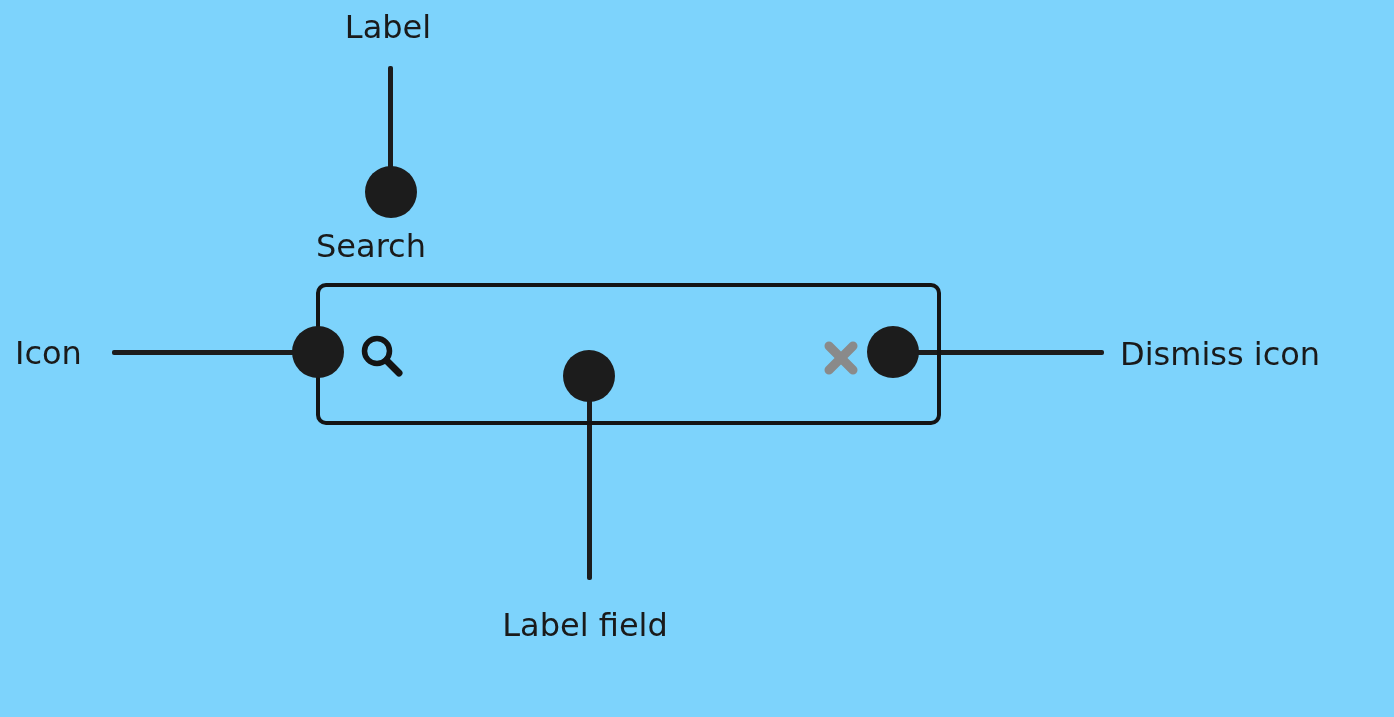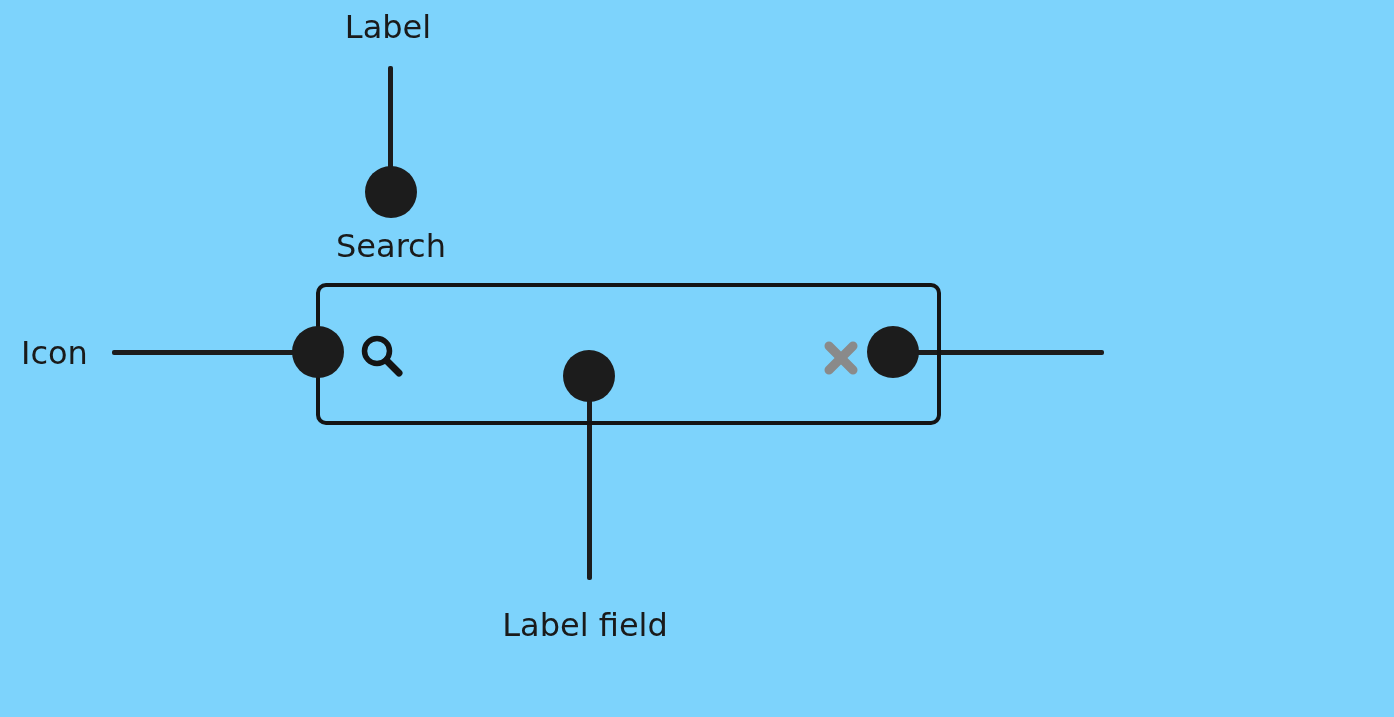--- a/index.html
+++ b/index.html
@@ -78,41 +78,42 @@
 </style>
 </head>
 <body>
 
 <div class="canvas">
 
   <div class="ann-text centered" style="left:338px; top:8px; width:100px;">Label</div>
   <div class="line-v" style="left:388px; top:66px; height:126px;"></div>
   <div class="dot" style="left:365px; top:166px;"></div>
 
-  <div class="ann-text centered" style="left:321px; top:227px; width:140px;">Search</div>
+  <div class="ann-text centered" style="left:301px; top:227px; width:140px;">Search</div>
 
   <div class="search-box" style="left:316px; top:283px; width:625px; height:142px;">
 
     <svg class="search-icon-svg" viewBox="0 0 48 48">
       <circle cx="19" cy="19" r="12.5" fill="none" stroke="#141414" stroke-width="5.5"></circle>
       <line x1="28.5" y1="28.5" x2="41" y2="41" stroke="#141414" stroke-width="7" stroke-linecap="round"></line>
     </svg>
 
     <div class="input-area"></div>
 
     <svg class="dismiss-icon-svg" viewBox="0 0 40 40">
       <line x1="8" y1="8" x2="32" y2="32" stroke="#8a8a8a" stroke-width="9" stroke-linecap="round"></line>
       <line x1="32" y1="8" x2="8" y2="32" stroke="#8a8a8a" stroke-width="9" stroke-linecap="round"></line>
     </svg>
   </div>
 
-  <div class="ann-text" style="left:21px; top:334px;">Icon</div>
+  <div class="ann-text" style="left:15px; top:334px;">Icon</div>
   <div class="line-h" style="left:112px; top:350px; width:206px;"></div>
   <div class="dot" style="left:292px; top:326px;"></div>
 
   <div class="dot" style="left:867px; top:326px;"></div>
   <div class="line-h" style="left:893px; top:350px; width:211px;"></div>
+  <div class="ann-text" style="left:1120px; top:335px;">Dismiss icon</div>
 
   <div class="dot" style="left:563px; top:350px;"></div>
   <div class="line-v" style="left:587px; top:376px; height:204px;"></div>
   <div class="ann-text centered" style="left:485px; top:606px; width:200px;">Label field</div>
 
 </div>
 
 </body></html>

